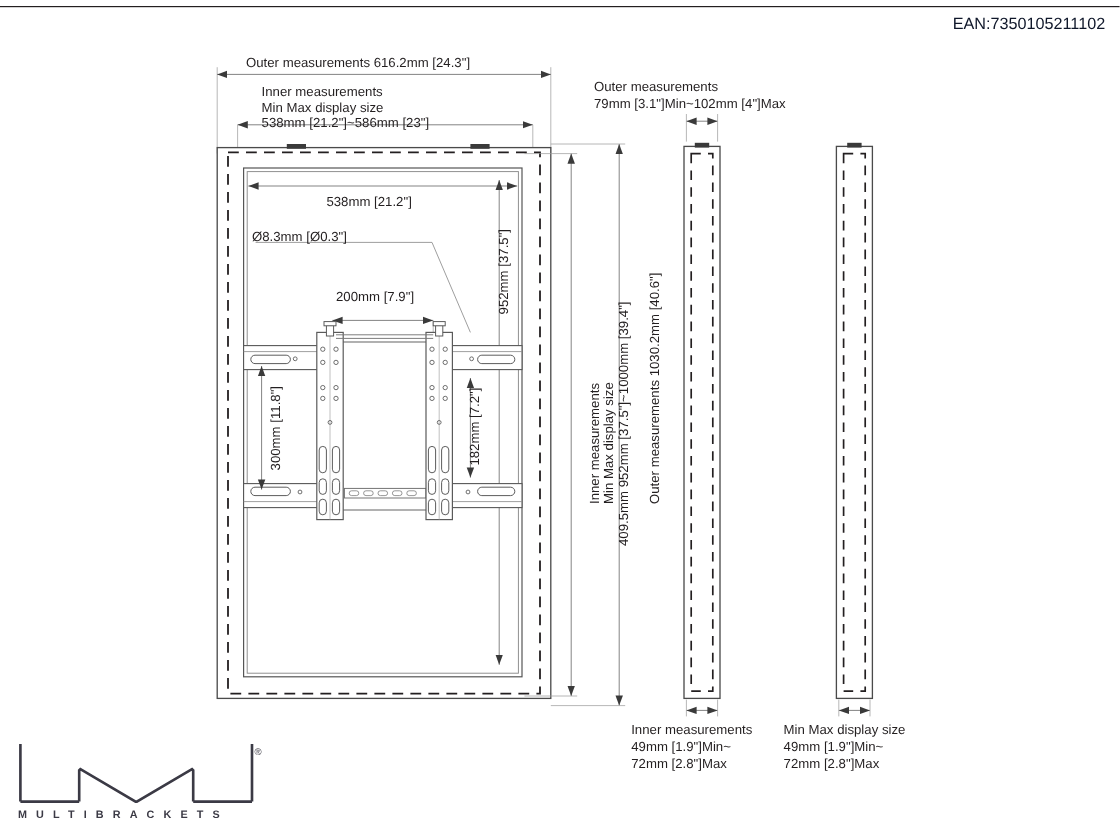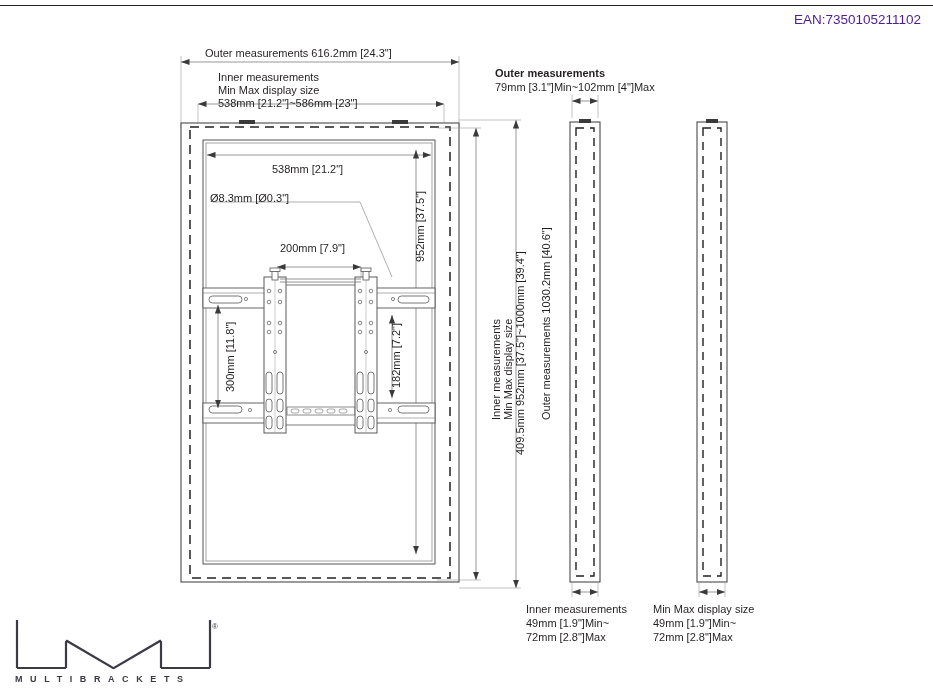--- a/index.html
+++ b/index.html
@@ -39,21 +39,21 @@
     color: #231f20;
     white-space: nowrap;
     transform-origin: 0 0;
     transform: rotate(-90deg);
   }
   #ean {
     position: absolute;
     right: 12px;
     top: 12px;
     font-size: 13.5px;
-    color: #4c1d95;
+    color: #0f172a;
     white-space: nowrap;
   }
   #topline {
     position: absolute;
     left: 0; top: 5px;
     width: 933px;
     height: 0;
     border-top: 1px solid #231f20;
   }
   
@@ -255,21 +255,21 @@
   <div class="vert" style="left:224px; top:392px;">300mm [11.8"]</div>
 
   <div class="vert" style="left:390px; top:388px;">182mm [7.2"]</div>
 
   <div class="vert" style="left:490px; top:420px;">Inner measurements</div>
   <div class="vert" style="left:502px; top:420px;">Min Max display size</div>
   <div class="vert" style="left:514px; top:455px;">409.5mm 952mm [37.5"]~1000mm [39.4"]</div>
 
   <div class="vert" style="left:540px; top:420px;">Outer measurements 1030.2mm [40.6"]</div>
 
-  <div class="lbl" style="left:495px; top:67px;font-weight:bold;">Outer measurements</div>
+  <div class="lbl" style="left:495px; top:67px;">Outer measurements</div>
   <div class="lbl" style="left:495px; top:81px;">79mm [3.1"]Min~102mm [4"]Max</div>
 
   <div class="lbl" style="left:526px; top:603px;">Inner measurements</div>
   <div class="lbl" style="left:526px; top:617px;">49mm [1.9"]Min~</div>
   <div class="lbl" style="left:526px; top:631px;">72mm [2.8"]Max</div>
 
   <div class="lbl" style="left:653px; top:603px;">Min Max display size</div>
   <div class="lbl" style="left:653px; top:617px;">49mm [1.9"]Min~</div>
   <div class="lbl" style="left:653px; top:631px;">72mm [2.8"]Max</div>
 

